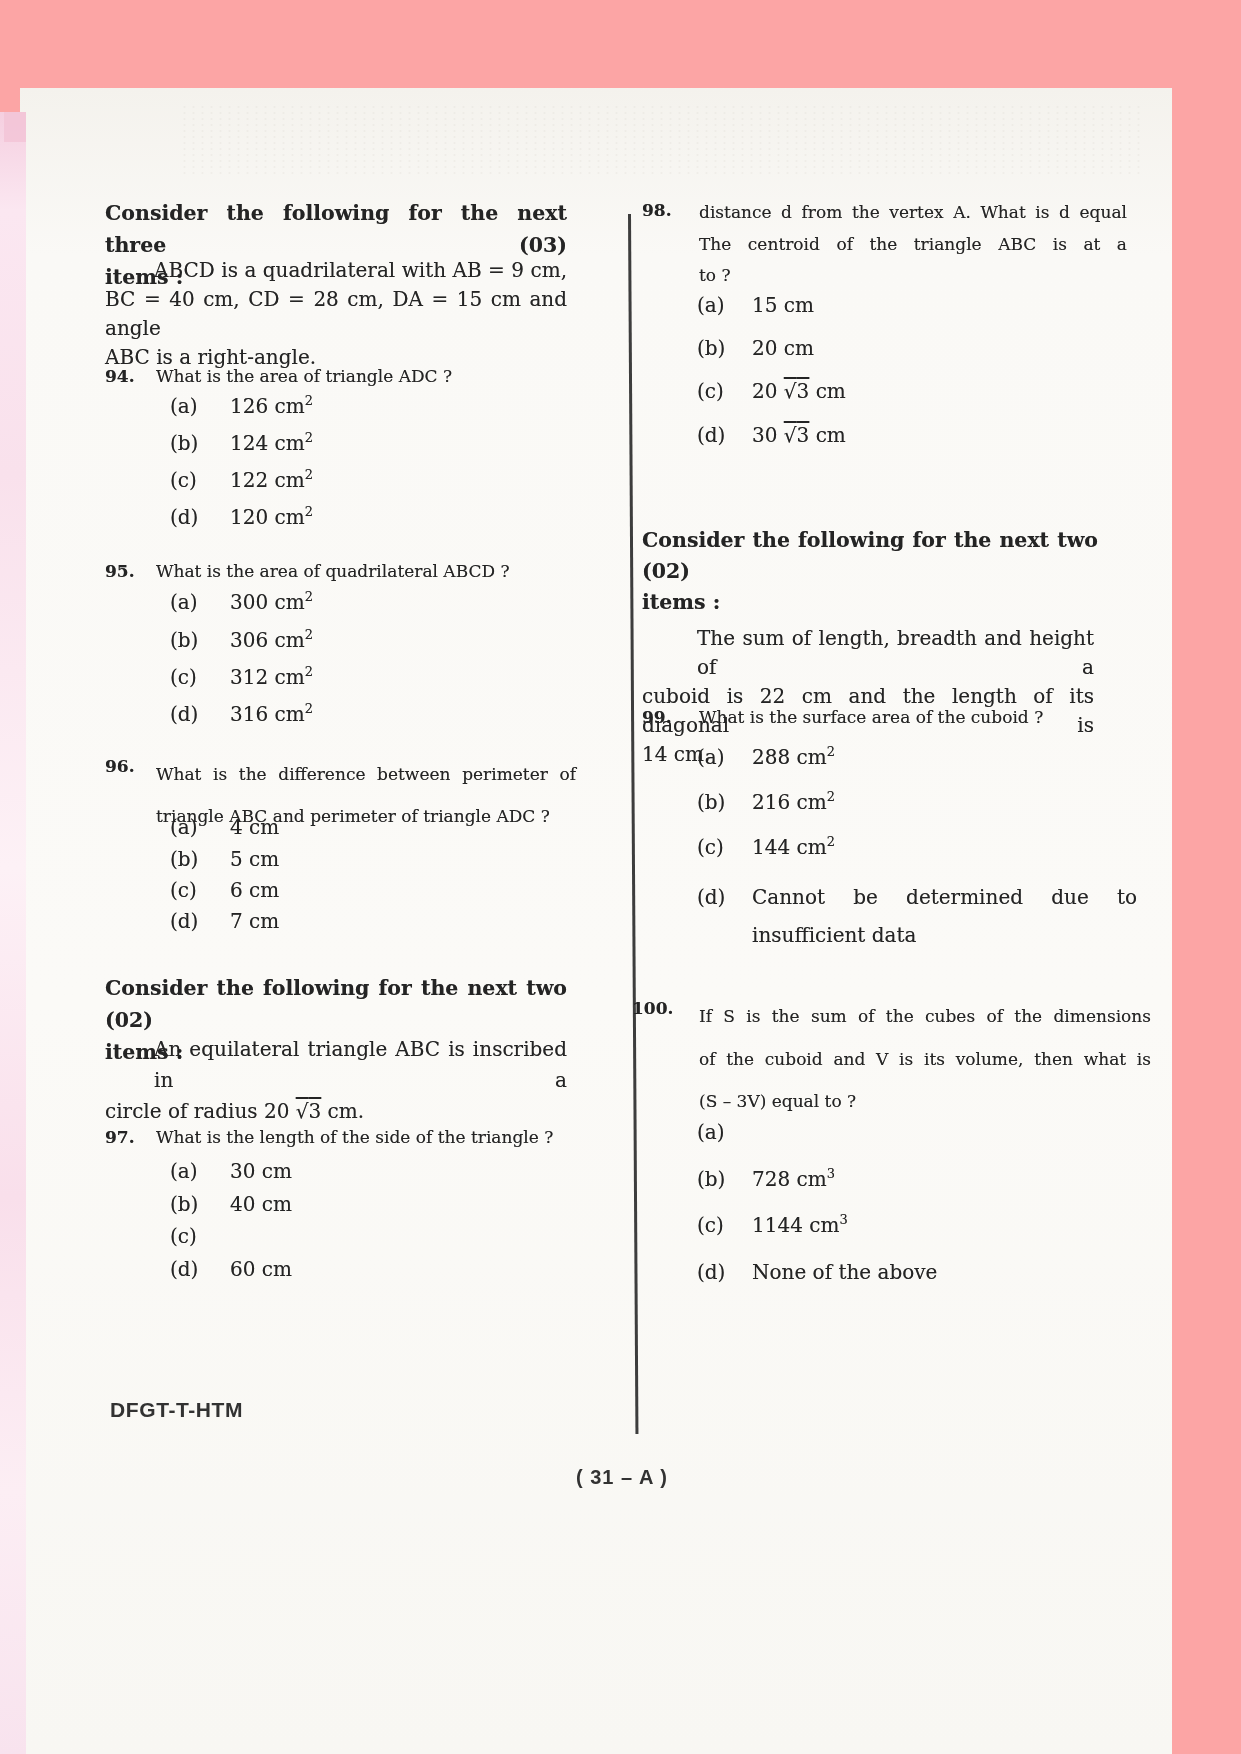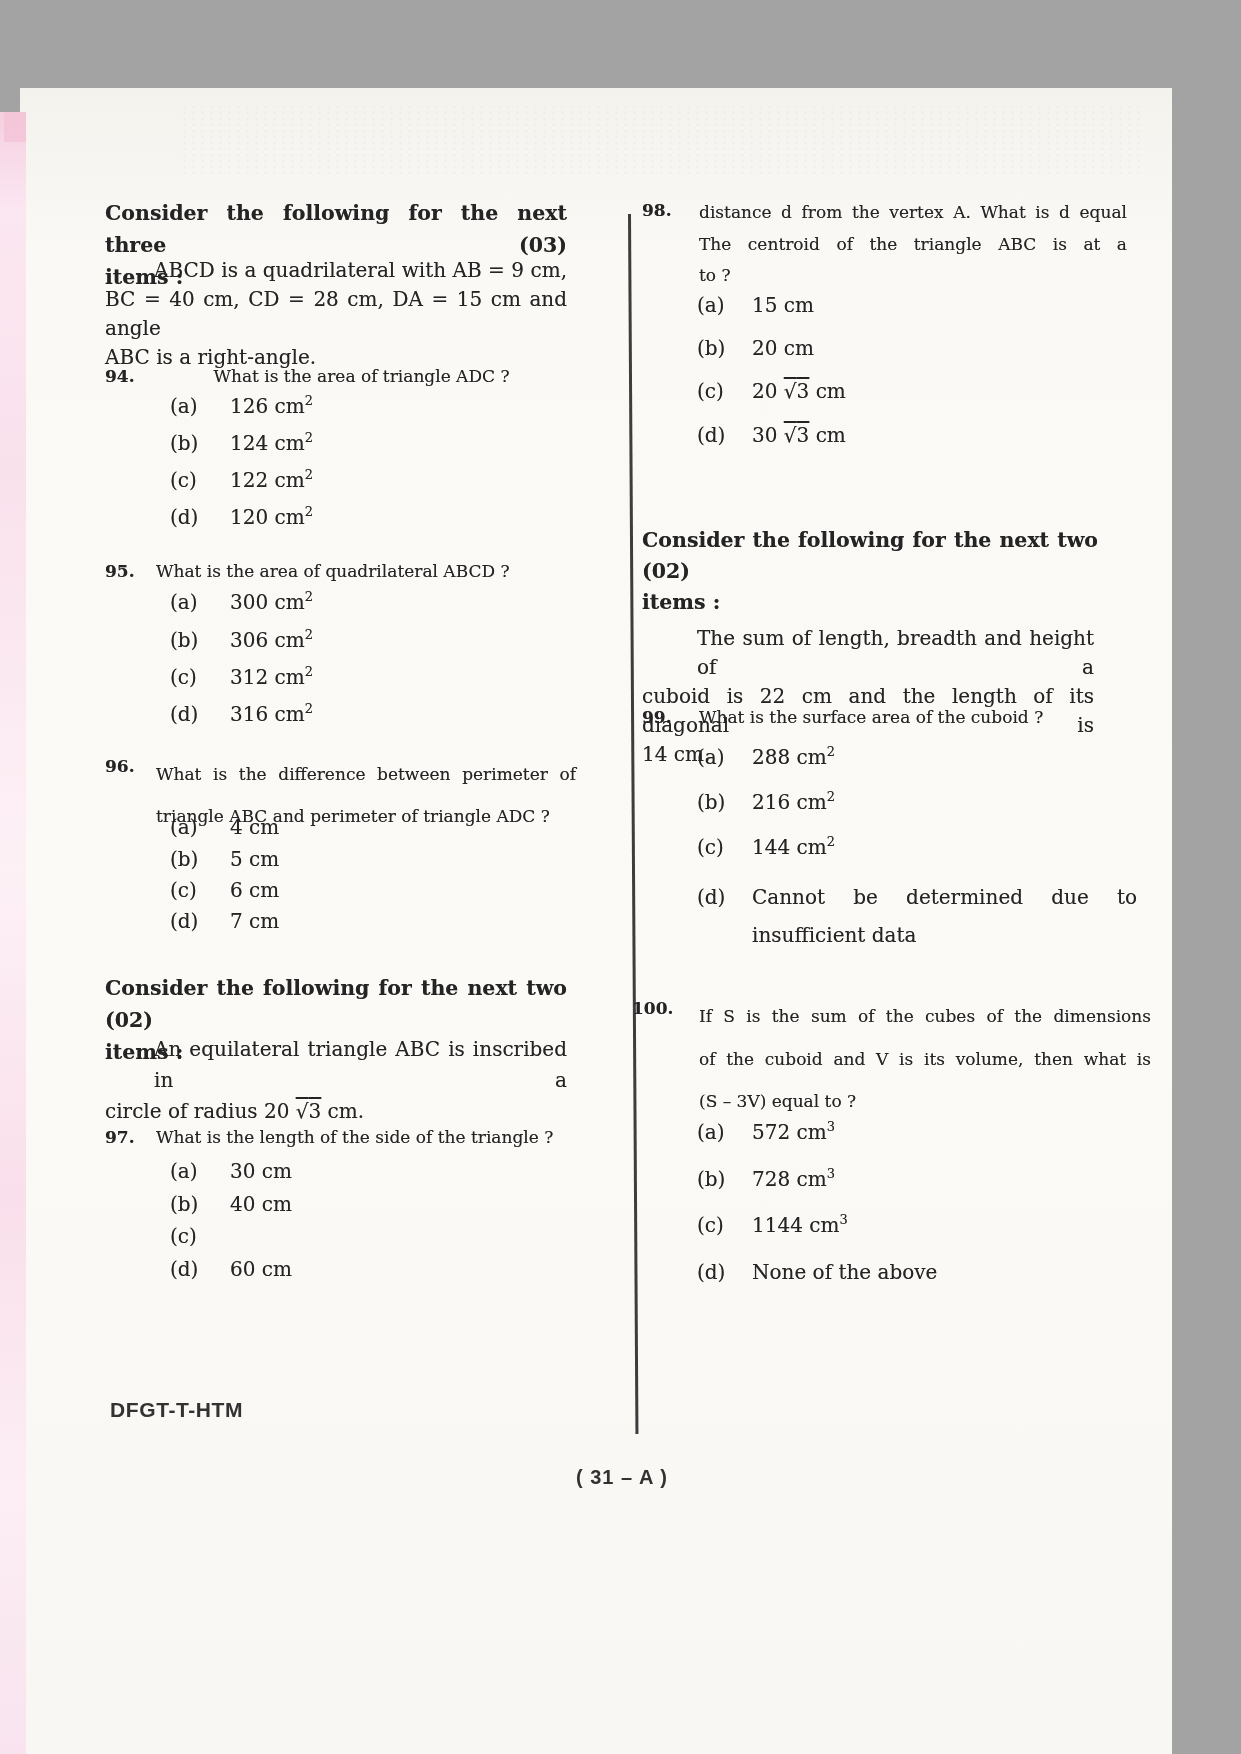--- a/index.html
+++ b/index.html
@@ -1,18 +1,18 @@
 <!DOCTYPE html>
 <html><head>
 <meta charset="utf-8">
 <style>
   html,body{margin:0;padding:0;background:#ffffff;}
   .page{
     position:relative;width:1241px;height:1754px;overflow:hidden;
-    background:#a3a3a3;
+    background:#fca5a5;
     font-family:"DejaVu Serif","Liberation Serif",serif;
     color:#242424;
     text-shadow:0 0 .6px rgba(35,35,35,.45);
   }
   .scan-bg{
     position:absolute;left:20px;top:88px;width:1152px;height:1666px;
     background:linear-gradient(180deg,#f4f2ed 0%,#faf9f6 10%,#fbfaf7 55%,#f8f7f3 100%);
   }
   .noise-band{
     position:absolute;left:180px;top:104px;width:960px;height:70px;
@@ -77,21 +77,21 @@
     <div class="jl">Consider the following for the next three (03)</div>
     <div>items :</div>
   </div>
 
   <div class="block" style="left:105px;top:256px;width:462px;">
     <div class="jl ind49">ABCD is a quadrilateral with AB = 9 cm,</div>
     <div class="jl">BC = 40 cm, CD = 28 cm, DA = 15 cm and angle</div>
     <div>ABC is a right-angle.</div>
   </div>
 
-  <div class="q" style="left:105px;top:363px;width:462px;text-align:center;">
+  <div class="q" style="left:105px;top:363px;width:462px;">
     <span class="qnum">94.</span>
     <div class="qt">What is the area of triangle ADC ?</div>
   </div>
   <div class="opt" style="left:170px;top:393px;width:400px;">
     <span class="letter">(a)</span>
     <span class="val"><span>126 cm</span><sup>2</sup></span>
   </div>
   <div class="opt" style="left:170px;top:430px;width:400px;">
     <span class="letter">(b)</span>
     <span class="val"><span>124 cm</span><sup>2</sup></span>
@@ -243,21 +243,20 @@
   <div class="q" style="left:632px;top:995px;width:500px;">
     <span class="qnum">100.</span>
     <div class="qt-100 ml43" style="width:452px;">
       <div class="jl">If S is the sum of the cubes of the dimensions</div>
       <div class="jl">of the cuboid and V is its volume, then what is</div>
       <div>(S – 3V) equal to ?</div>
     </div>
   </div>
   <div class="opt" style="left:697px;top:1119px;width:400px;">
     <span class="letter-r">(a)</span>
-    <span class="val"><span>572 cm</span><sup>3</sup></span>
   </div>
   <div class="opt" style="left:697px;top:1166px;width:400px;">
     <span class="letter-r">(b)</span>
     <span class="val"><span>728 cm</span><sup>3</sup></span>
   </div>
   <div class="opt" style="left:697px;top:1212px;width:400px;">
     <span class="letter-r">(c)</span>
     <span class="val"><span>1144 cm</span><sup>3</sup></span>
   </div>
   <div class="opt" style="left:697px;top:1259px;width:400px;">

